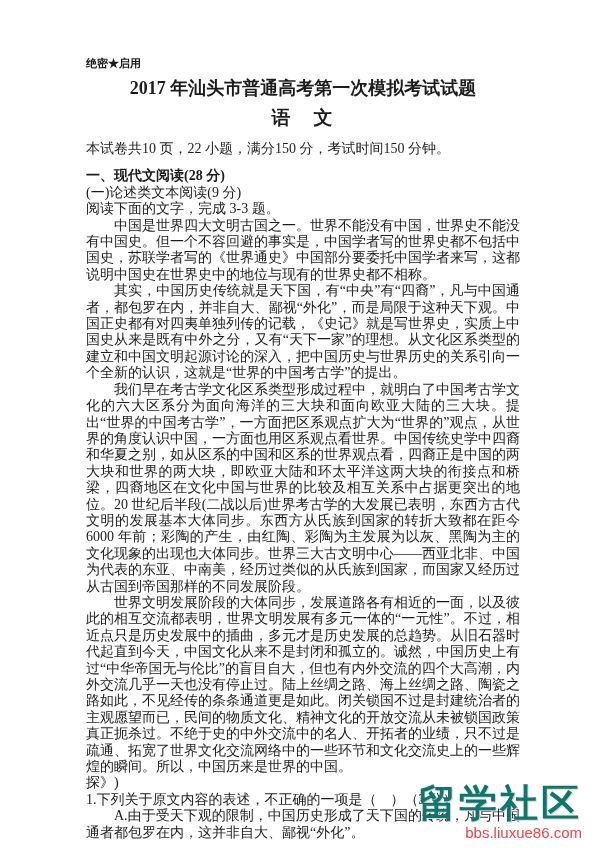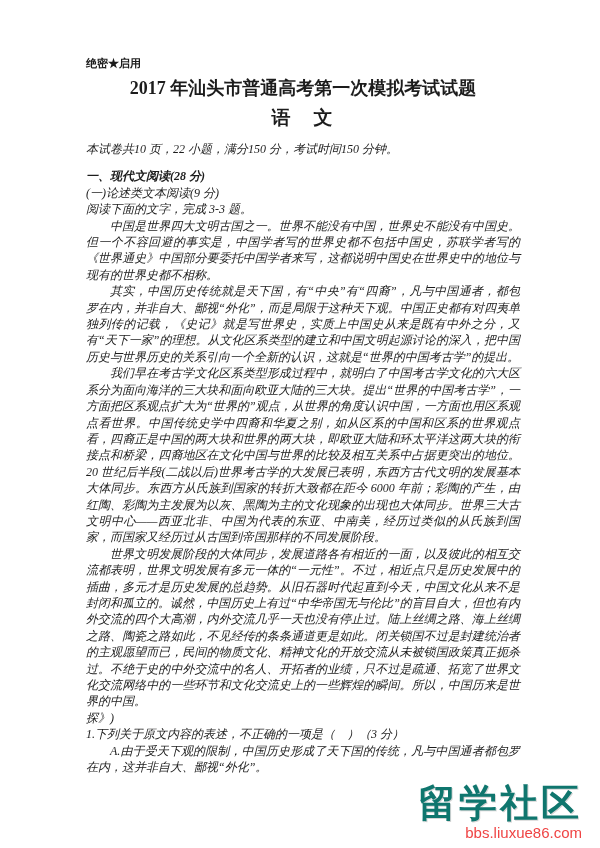--- a/index.html
+++ b/index.html
@@ -41,25 +41,24 @@
     margin-top: 8px;
     letter-spacing: 2px;
   }
   .exam-info {
     font-size: 11.5px;
     line-height: 16px;
     margin-top: 11px;
   }
   .body-block { margin-top: 11px; }
   .t {
-    font-size: 12px;
+    font-size: 14px;
     line-height: 16.4px;
     text-align: justify;
     text-justify: inter-ideograph;
-    font-style: italic;
   }
   .bold { font-weight: bold; }
   .para { text-indent: 2em; }
   .attr-line1 { text-align: right; }
   .attr-line2 { text-align: left; }
   .option { text-indent: 2em; }
   .watermark {
     position: absolute;
     right: 18px;
     bottom: 6px;

